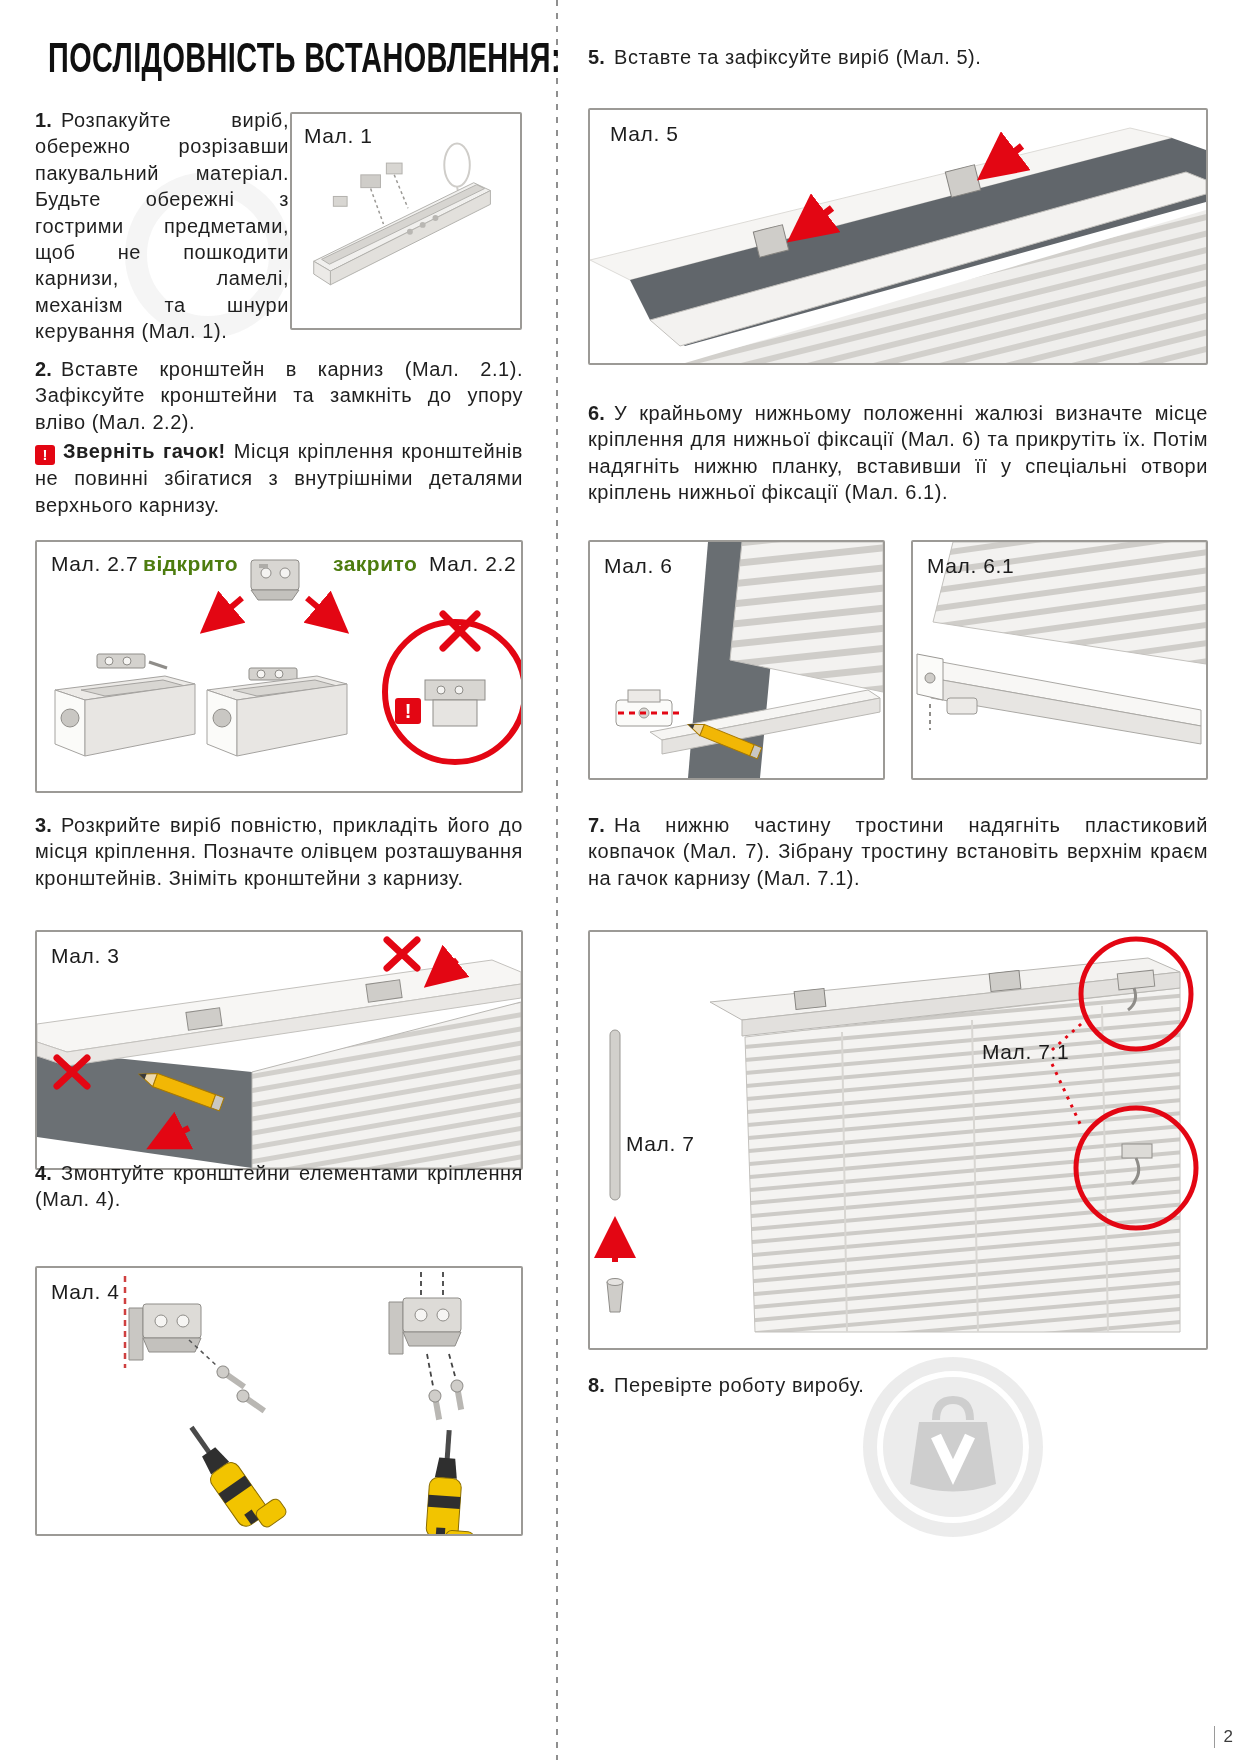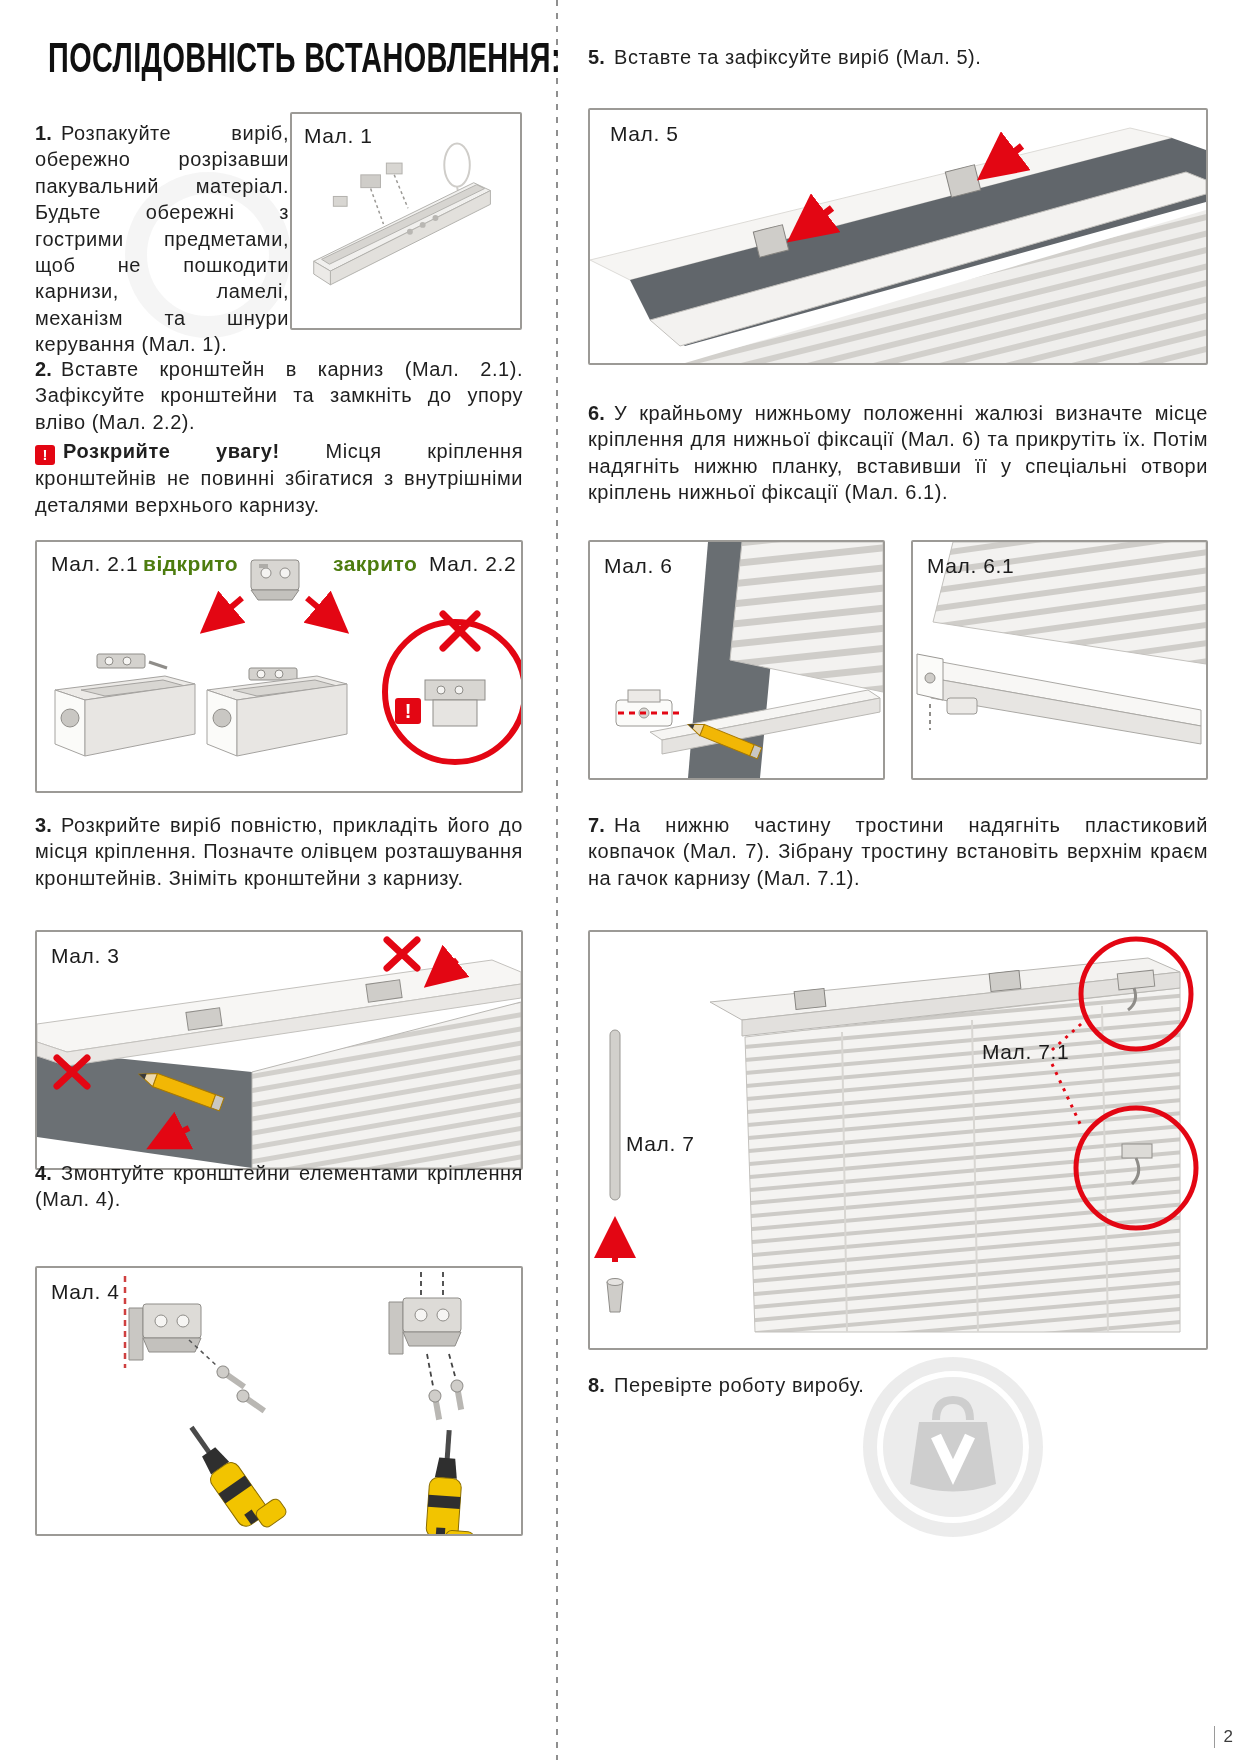--- a/index.html
+++ b/index.html
@@ -45,21 +45,21 @@
 <div class="page">
 
   <div class="divider"></div>
 
   <svg class="watermark" style="left:118px; top:165px;" width="180" height="180">
     <circle cx="90" cy="90" r="72" fill="none" stroke="#efefef" stroke-width="22" opacity="0.65"></circle>
   </svg>
 
   <div class="abs text-layer title" style="left:48px; top:36px;">ПОСЛІДОВНІСТЬ ВСТАНОВЛЕННЯ:</div>
 
-  <p class="abs text-layer step" style="left:35px; top:120px; width:254px;"><span class="num">1.</span><span>Розпакуйте виріб, обережно розрізавши пакувальний матеріал. Будьте обережні з гострими предметами, щоб не пошкодити карнизи, ламелі, механізм та шнури керування (Мал. 1).</span></p>
+  <p class="abs text-layer step" style="left:35px; top:107px; width:254px;"><span class="num">1.</span><span>Розпакуйте виріб, обережно розрізавши пакувальний матеріал. Будьте обережні з гострими предметами, щоб не пошкодити карнизи, ламелі, механізм та шнури керування (Мал. 1).</span></p>
 
   <div class="figure" style="left:290px; top:112px; width:232px; height:218px;">
     <span class="fig-label" style="left:12px; top:10px;">Мал. 1</span>
     <svg class="ill" viewBox="0 0 232 218">
       <ellipse cx="168" cy="52" rx="13" ry="22" fill="none" stroke="#cfcdc9" stroke-width="2"></ellipse>
       <line x1="168" y1="74" x2="172" y2="95" stroke="#cfcdc9" stroke-width="2"></line>
       <g stroke="#b3b1ad" stroke-width="1">
         <polygon points="22,150 185,70 202,78 39,160" fill="#f1f0ee"></polygon>
         <polygon points="30,148 188,72 196,76 38,153" fill="#d7d5d1"></polygon>
         <polygon points="39,160 202,78 202,92 39,174" fill="#e2e0dc"></polygon>
@@ -75,25 +75,25 @@
       <g fill="#b9b7b3">
         <circle cx="120" cy="120" r="3"></circle>
         <circle cx="133" cy="113" r="3"></circle>
         <circle cx="146" cy="106" r="3"></circle>
       </g>
     </svg>
   </div>
 
   <div class="abs text-layer" style="left:35px; top:356px; width:488px;">
     <p class="step"><span class="num">2.</span><span>Вставте кронштейн в карниз (Мал. 2.1). Зафіксуйте кронштейни та замкніть до упору вліво (Мал. 2.2).</span></p>
-    <p class="step warn-p"><span class="warn-ico">!</span><span class="warn-b">Розкрийте увагу!</span> <span>Місця кріплення кронштейнів не повинні збігатися з внутрішніми деталями верхнього карнизу.</span></p>
+    <p class="step warn-p"><span class="warn-ico">!</span><span class="warn-b">Зверніть гачок!</span> <span>Місця кріплення кронштейнів не повинні збігатися з внутрішніми деталями верхнього карнизу.</span></p>
   </div>
 
   <div class="figure" style="left:35px; top:540px; width:488px; height:253px;">
-    <span class="fig-label" style="left:14px; top:10px;">Мал. 2.1</span>
+    <span class="fig-label" style="left:14px; top:10px;">Мал. 2.7</span>
     <span class="red-label" style="left:106px; top:10px;">відкрито</span>
     <span class="red-label" style="left:296px; top:10px;">закрито</span>
     <span class="fig-label" style="left:392px; top:10px;">Мал. 2.2</span>
     <span class="bang" style="left:358px; top:156px;">!</span>
     <svg class="ill" viewBox="0 0 484 249">
       <defs>
         <marker id="ah2" markerWidth="7" markerHeight="7" refX="5" refY="3.5" orient="auto">
           <path d="M0,0 L7,3.5 L0,7 Z" fill="#e30613"></path>
         </marker>
       </defs>

